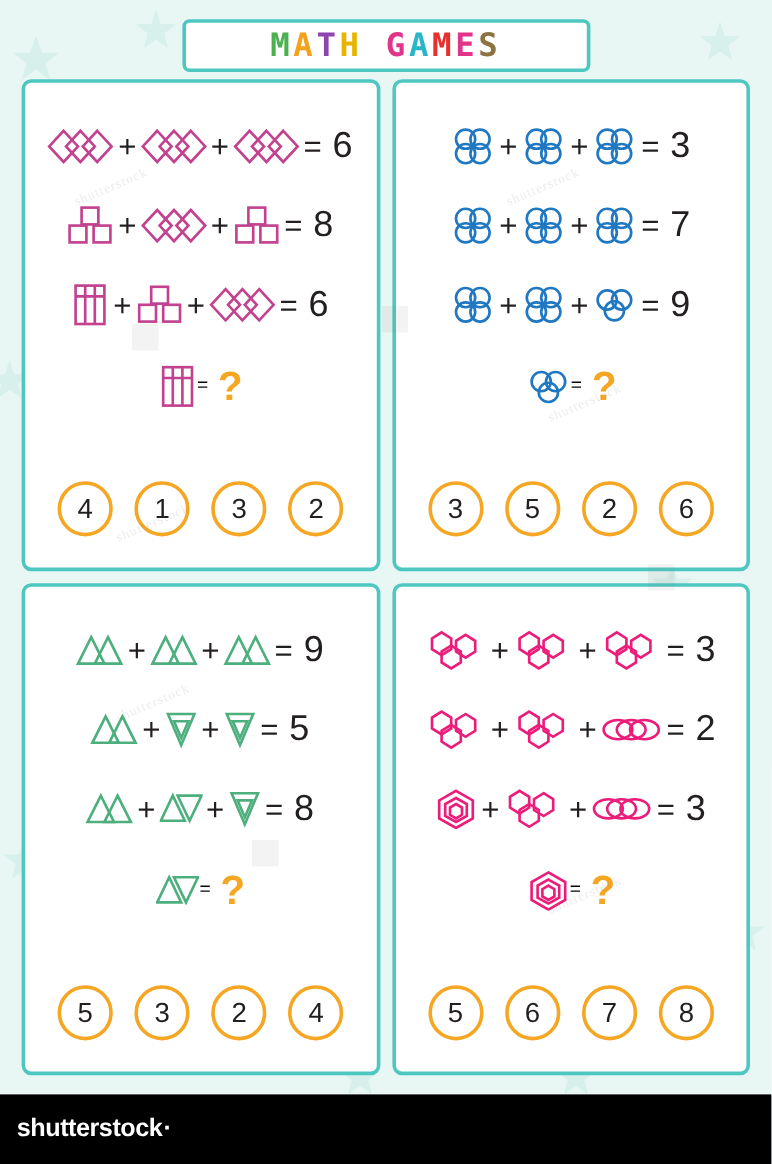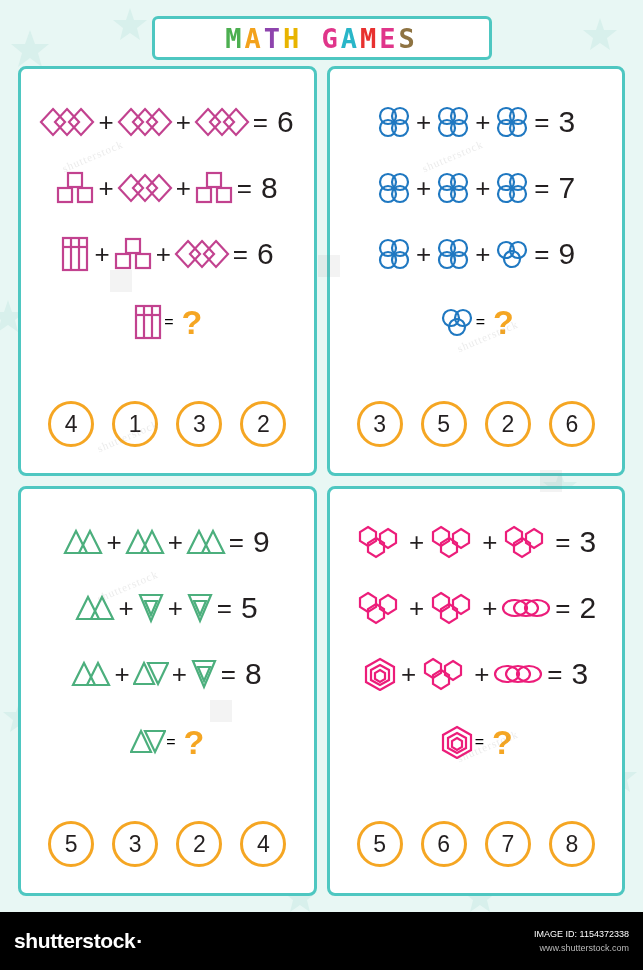--- a/index.html
+++ b/index.html
@@ -564,19 +564,15 @@
   <div class="wmbox" style="left:210px;top:700px;width:22px;height:22px;"></div>
   <div class="wmbox" style="left:540px;top:470px;width:22px;height:22px;"></div>
   <div class="wmbox" style="left:110px;top:270px;width:22px;height:22px;"></div>
   <div class="wmbox" style="left:318px;top:255px;width:22px;height:22px;"></div>
 
   <div class="footer">
     <div class="shutter">
       <span>shutterstock</span>
         <span class="dot">·</span>
     </div>
-    <div class="footer-right">
-      <div class="imgid"><span>IMAGE ID:</span> <span>1154372338</span></div>
-      <div class="url">www.shutterstock.com</div>
-    </div>
   </div>
 
 </div>
 
 </body></html>

